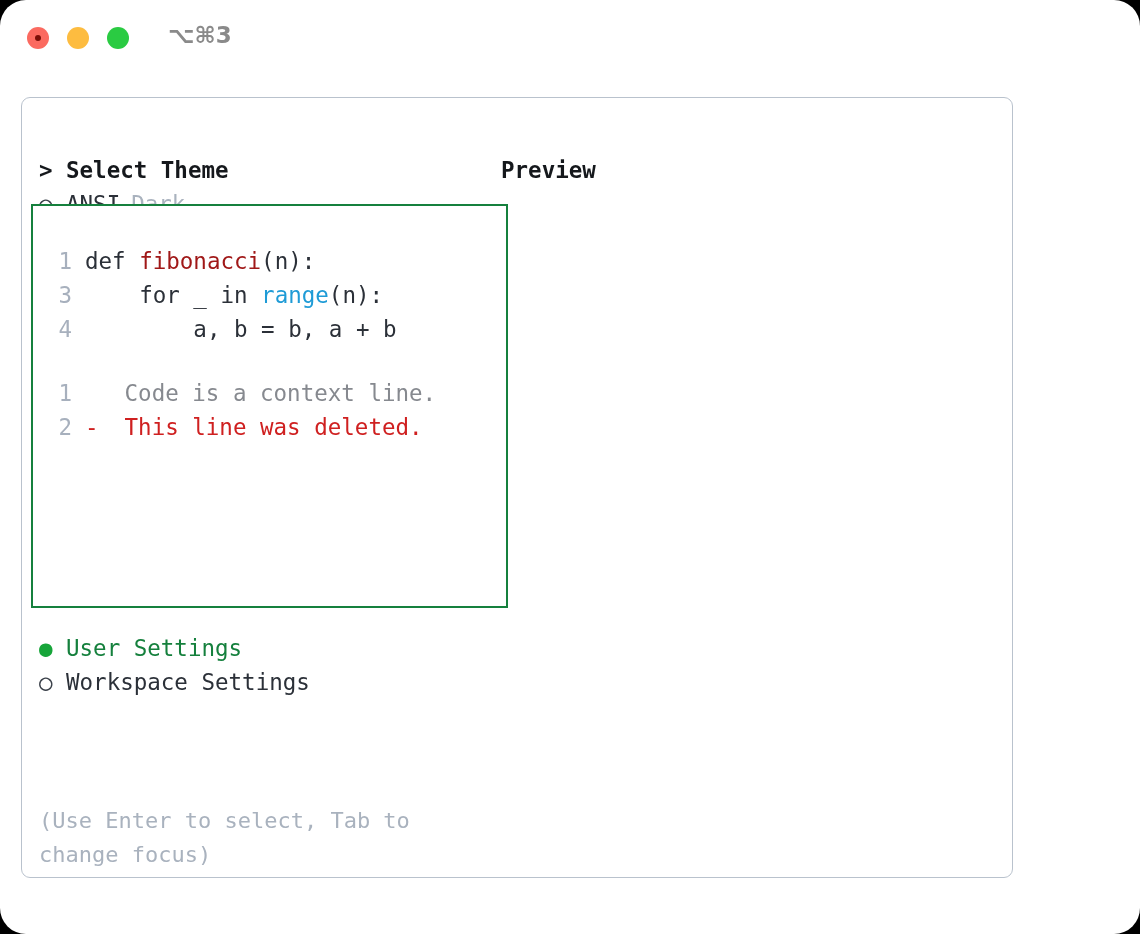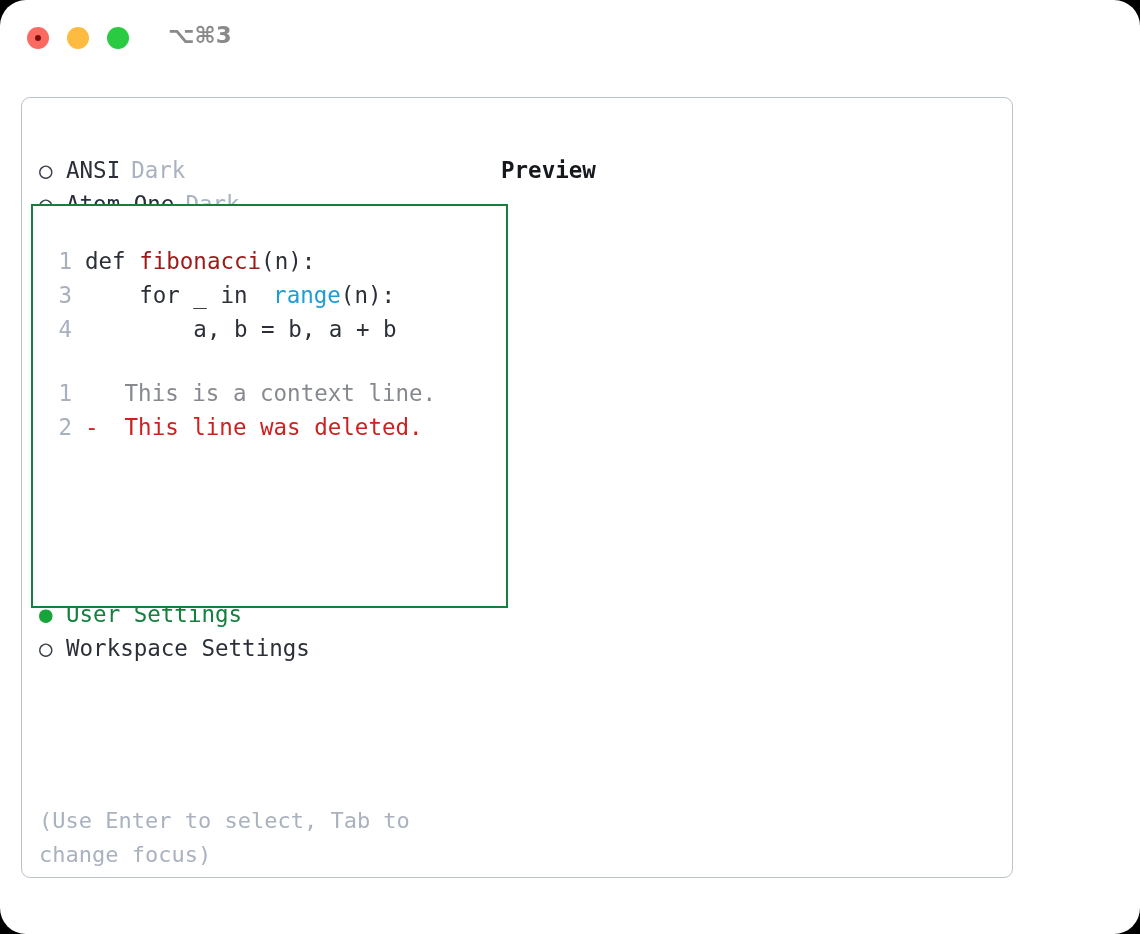--- a/index.html
+++ b/index.html
@@ -167,21 +167,21 @@
   .lnum {
     display: inline-block;
     width: 26px;
     text-align: right;
     color: #a7b0bd;
     margin-right: 13px;
   }
   .tok-plain { color: #2b3038; }
   .tok-fn    { color: #a01818; }
   .tok-num   { color: #15807e; }
-  .tok-call  { color: #1f9bd6; margin-left: 12px; }
+  .tok-call  { color: #1f9bd6; }
 
   .diff-gap { height: 30px; }
   .diff-ctx  { color: #86898f; }
   .diff-del  { color: #cf2020; }
   .diff-add  { color: #16c21c; }
   .mark { display: inline-block; width: 26px; }
 </style>
 </head>
 <body>
 
@@ -191,20 +191,23 @@
     <div class="traffic" id="tl-close"></div>
     <div class="traffic" id="tl-min"></div>
     <div class="traffic" id="tl-max"></div>
     <div id="shortcut">⌥⌘3</div>
   </div>
 
   <div id="panel">
 
     <div id="left-col">
 
+      <div class="section-head">
+        <span class="caret">&gt;</span><span>Select Theme</span>
+      </div>
 
       <div id="theme-list">
           <div class="row"><span class="bullet">○</span><span class="tname">ANSI</span><span class="tvariant">Dark</span></div>
           <div class="row"><span class="bullet">○</span><span class="tname">Atom One</span><span class="tvariant">Dark</span></div>
           <div class="row"><span class="bullet">○</span><span class="tname">Ayu</span><span class="tvariant">Dark</span></div>
           <div class="row"><span class="bullet">○</span><span class="tname">Default</span><span class="tvariant">Dark</span></div>
           <div class="row"><span class="bullet">○</span><span class="tname">Dracula</span><span class="tvariant">Dark</span></div>
           <div class="row"><span class="bullet">○</span><span class="tname">GitHub</span><span class="tvariant">Dark</span></div>
           <div class="row"><span class="bullet">○</span><span class="tname">ANSI Light</span><span class="tvariant">Light</span></div>
           <div class="row"><span class="bullet">○</span><span class="tname">Ayu Light</span><span class="tvariant">Light</span></div>
@@ -231,20 +234,20 @@
 
     <div id="preview-box">
       <div id="code-area">
         <div id="code-lines">
             <div class="cline"><span class="lnum">1</span><span class="tok-plain">def </span><span class="tok-fn">fibonacci</span><span class="tok-plain">(n):</span></div>
             <div class="cline"><span class="lnum">3</span><span class="tok-plain">    for _ in </span><span class="tok-call">range</span><span class="tok-plain">(n):</span></div>
             <div class="cline"><span class="lnum">4</span><span class="tok-plain">        a, b = b, a + b</span></div>
           </div>
         <div class="diff-gap"></div>
         <div id="diff-lines">
-            <div class="cline"><span class="lnum">1</span><span class="mark diff-ctx"> </span><span class="diff-ctx"> This is a context line.</span></div>
+            <div class="cline"><span class="lnum">1</span><span class="mark diff-ctx"> </span><span class="diff-ctx"> Code is a context line.</span></div>
             <div class="cline"><span class="lnum">2</span><span class="mark diff-del">-</span><span class="diff-del"> This line was deleted.</span></div>
           </div>
       </div>
     </div>
 
   </div>
 </div>
 
 </body></html>

